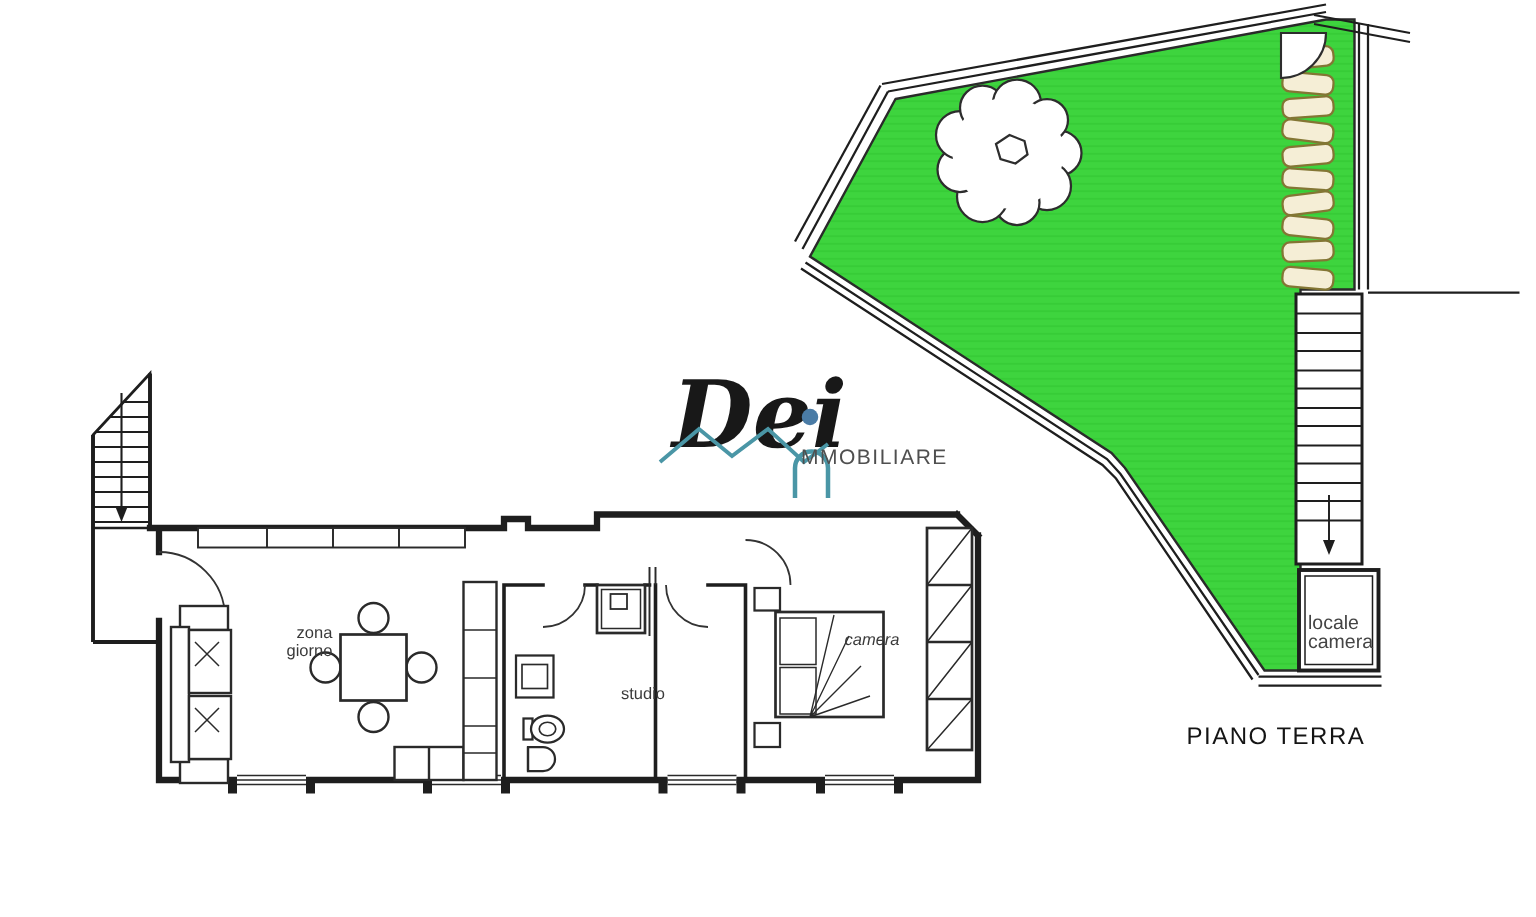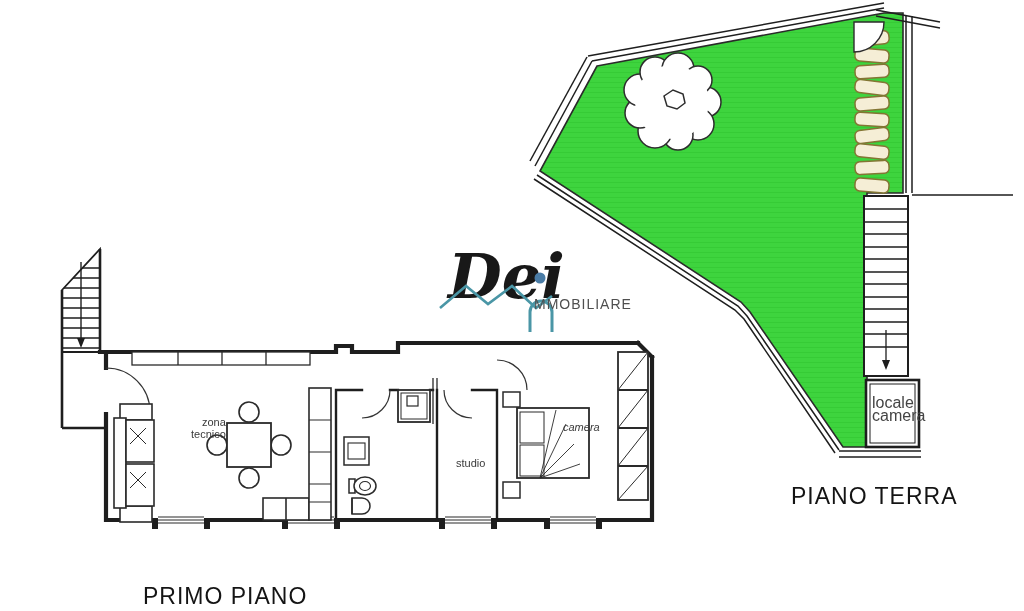--- a/index.html
+++ b/index.html
@@ -1,22 +1,22 @@
 <!DOCTYPE html>
 <html><head>
 <meta charset="utf-8">
 <style>
   html,body{margin:0;padding:0;background:#fff;}
   #stage{position:relative;width:1024px;height:611px;background:#ffffff;overflow:hidden;
          font-family:"Liberation Sans",sans-serif;color:#1a1a1a;}
   #plan-svg{position:absolute;left:0;top:0;}
   .lbl{position:absolute;white-space:nowrap;}
   .room-label{font-size:11px;color:#3a3a3a;line-height:12px;}
-  .small-room-label{font-size:16px;color:#444;line-height:13px;}
-  .plan-title{font-size:23px;letter-spacing:1px;color:#141414;}
+  .small-room-label{font-size:13px;color:#444;line-height:13px;margin-top:12px;}
+  .plan-title{font-size:16px;letter-spacing:1px;color:#141414;}
   
   #logo{position:absolute;left:436px;top:250px;width:230px;height:102px;}
   #logo .script{position:absolute;left:12px;top:-8px;font-family:"DejaVu Serif",serif;
                 font-style:italic;font-weight:bold;font-size:62px;color:#181818;line-height:70px;}
   #logo .suffix{position:absolute;left:98px;top:46px;font-size:14px;letter-spacing:1px;color:#4f4f4f;}
   #logo svg{position:absolute;left:0;top:14px;}
 </style>
 </head>
 <body>
 
@@ -215,31 +215,30 @@
       <g fill="#ffffff" stroke="#2a2a2a" stroke-width="1.8">
         <rect x="618" y="352" width="30" height="148"></rect>
         <path d="M618,390 H648 M618,428 H648 M618,466 H648" fill="none"></path>
         <path d="M618,390 L648,352 M618,428 L648,390 M618,466 L648,428 M618,500 L648,466" stroke-width="1" fill="none"></path>
       </g>
     </g>
   </svg>
 
   <div class="lbl room-label" style="left:191px;top:416px;text-align:right;">
     <div>zona</div>
-    <div>tecnico</div>
+    <div>giorno</div>
   </div>
-  <div class="lbl room-label" style="left:456px;top:457px;">studio</div>
+  <div class="lbl room-label" style="left:414px;top:457px;">studio</div>
   <div class="lbl room-label" style="left:563px;top:421px;font-style:italic;">camera</div>
   <div class="lbl small-room-label" style="left:872px;top:396px;">
     <div>locale</div>
     <div>camera</div>
   </div>
 
   <div class="lbl plan-title" style="left:791px;top:483px;">PIANO TERRA</div>
-  <div class="lbl plan-title" style="left:143px;top:583px;">PRIMO PIANO</div>
 
   <div id="logo">
     <span class="script">Dei</span>
     <svg width="230" height="80" viewBox="0 0 230 80">
       <g fill="none" stroke-width="2.6" stroke="#4a96a6">
         <polyline points="4,44 30,22 52,40 76,22 100,44 116,32"></polyline>
         <path d="M94,68 V48 A11,11 0 0 1 116,48 V68" stroke-width="3"></path>
       </g>
       <circle cx="104" cy="14" r="5.5" fill="#4a7ca6"></circle>
     </svg>

